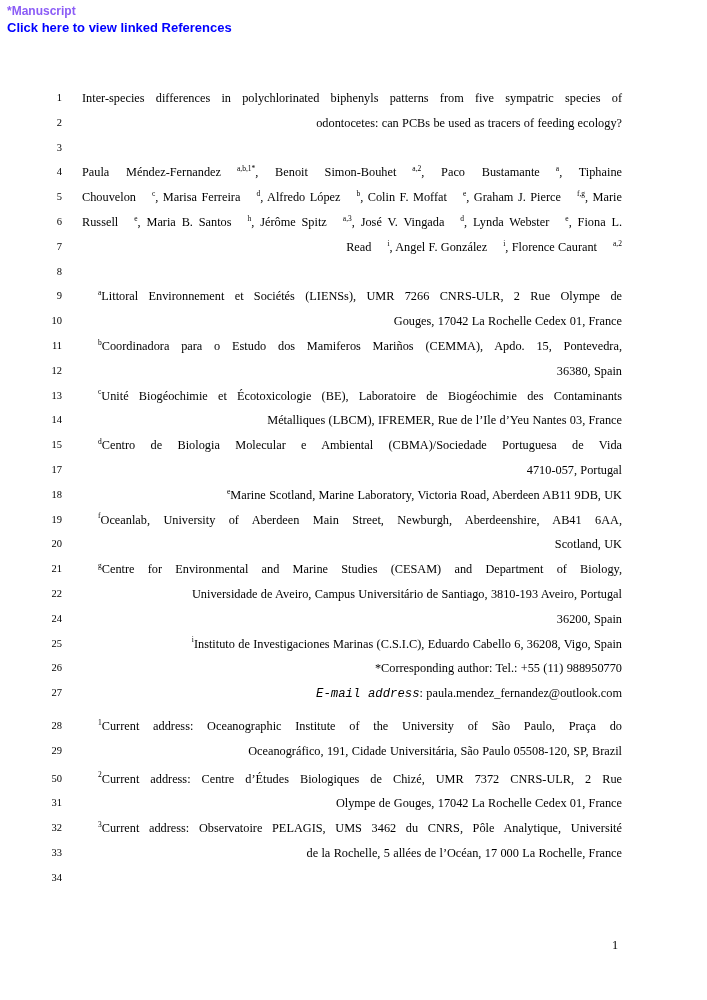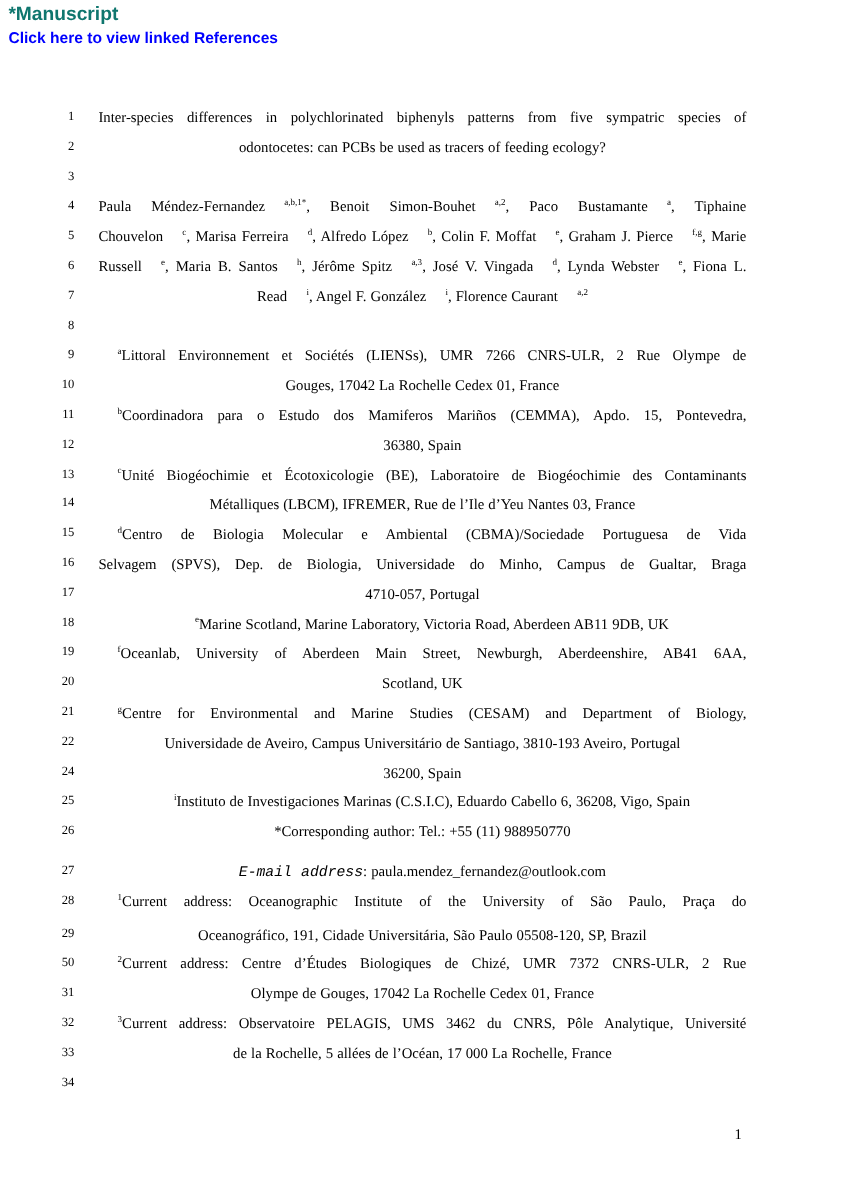--- a/index.html
+++ b/index.html
@@ -10,21 +10,21 @@
     font-family: "Liberation Serif", "DejaVu Serif", serif;
     color: #000000;
     overflow: hidden;
   }
   .top-header {
     position: absolute; top: 4px; left: 7px;
     font-family: "Liberation Sans", "DejaVu Sans", sans-serif;
     font-weight: bold;
     line-height: 1.18;
   }
-  .manuscript-label { font-size: 16px; color: #0f766e; }
+  .manuscript-label { font-size: 12px; color: #8b5cf6; }
   .linked-ref-link { font-size: 13px; color: #0000FF; text-decoration: none; cursor: pointer; display: inline-block; }
   .lines {
     position: absolute; left: 40px; top: 86px; width: 582px;
   }
   .line-row {
     display: flex;
     height: 24.8px;
     overflow: visible;
   }
   .line-row:nth-child(26) { margin-top: 8px; }
@@ -36,21 +36,21 @@
     font-size: 10.5px;
     line-height: 24.8px;
     color: #000000;
   }
   .line-text {
     margin-left: 20px;
     width: 540px;
     flex: 0 0 540px;
     font-size: 12.3px;
     line-height: 24.8px;
-    text-align: center;
+    text-align: right;
     word-spacing: 0.02em;
   }
   .line-row.justified .line-text {
     text-align: justify;
     text-align-last: justify;
   }
   .line-text sup {
     font-size: 61%;
     line-height: 0;
     vertical-align: super;
@@ -126,24 +126,20 @@
       <span class="line-text"><sup>c</sup>Unité Biogéochimie et Écotoxicologie (BE), Laboratoire de Biogéochimie des Contaminants</span>
     </div>
     <div class="line-row">
       <span class="line-num">14</span>
       <span class="line-text">Métalliques (LBCM), IFREMER, Rue de l’Ile d’Yeu Nantes 03, France</span>
     </div>
     <div class="line-row justified">
       <span class="line-num">15</span>
       <span class="line-text"><sup>d</sup>Centro de Biologia Molecular e Ambiental (CBMA)/Sociedade Portuguesa de Vida</span>
     </div>
-    <div class="line-row justified">
-      <span class="line-num">16</span>
-      <span class="line-text">Selvagem (SPVS), Dep. de Biologia, Universidade do Minho, Campus de Gualtar, Braga</span>
-    </div>
     <div class="line-row">
       <span class="line-num">17</span>
       <span class="line-text">4710-057, Portugal</span>
     </div>
     <div class="line-row">
       <span class="line-num">18</span>
       <span class="line-text"><sup>e</sup>Marine Scotland, Marine Laboratory, Victoria Road, Aberdeen AB11 9DB, UK</span>
     </div>
     <div class="line-row justified">
       <span class="line-num">19</span>

